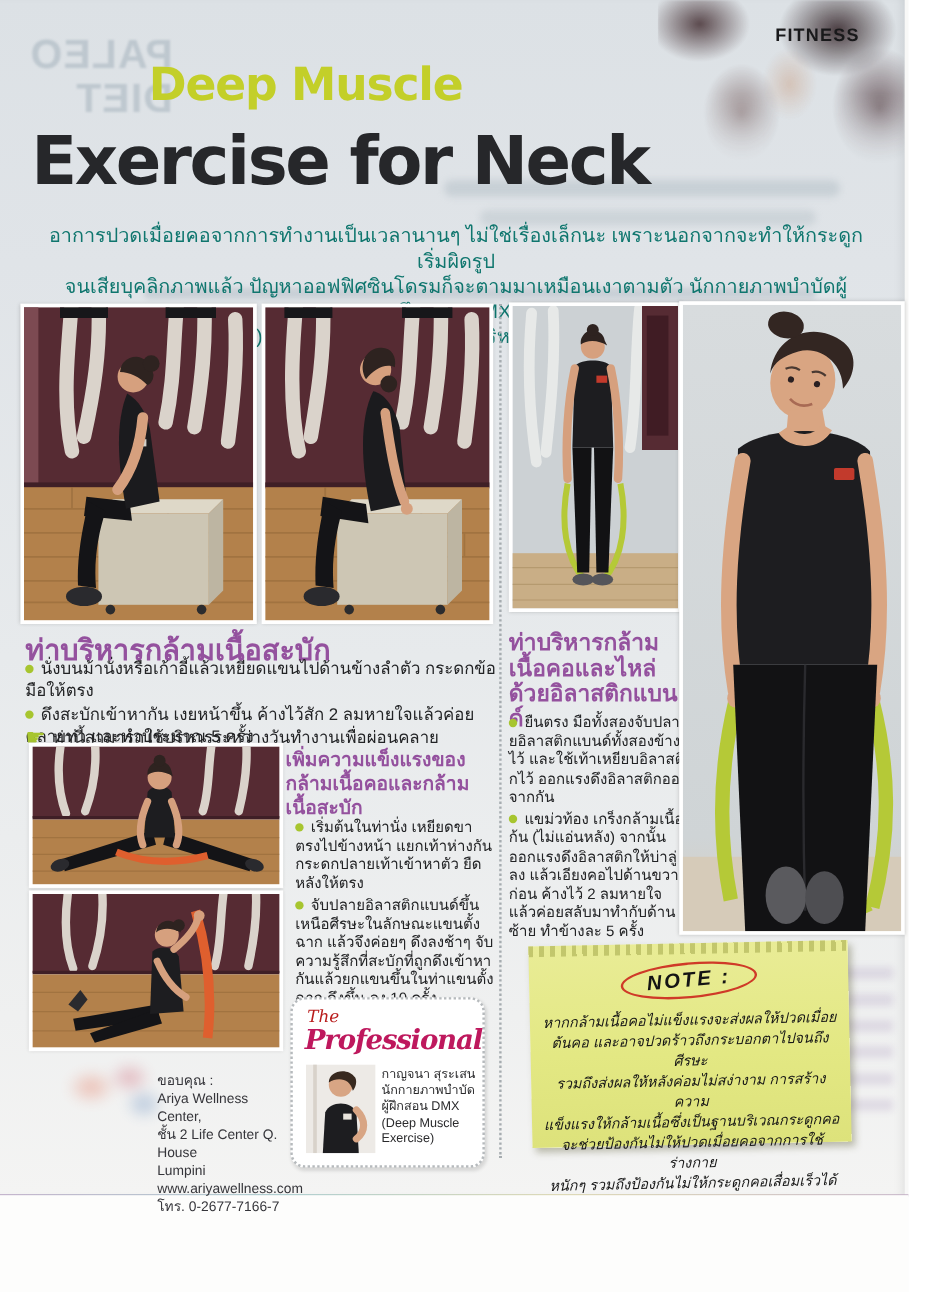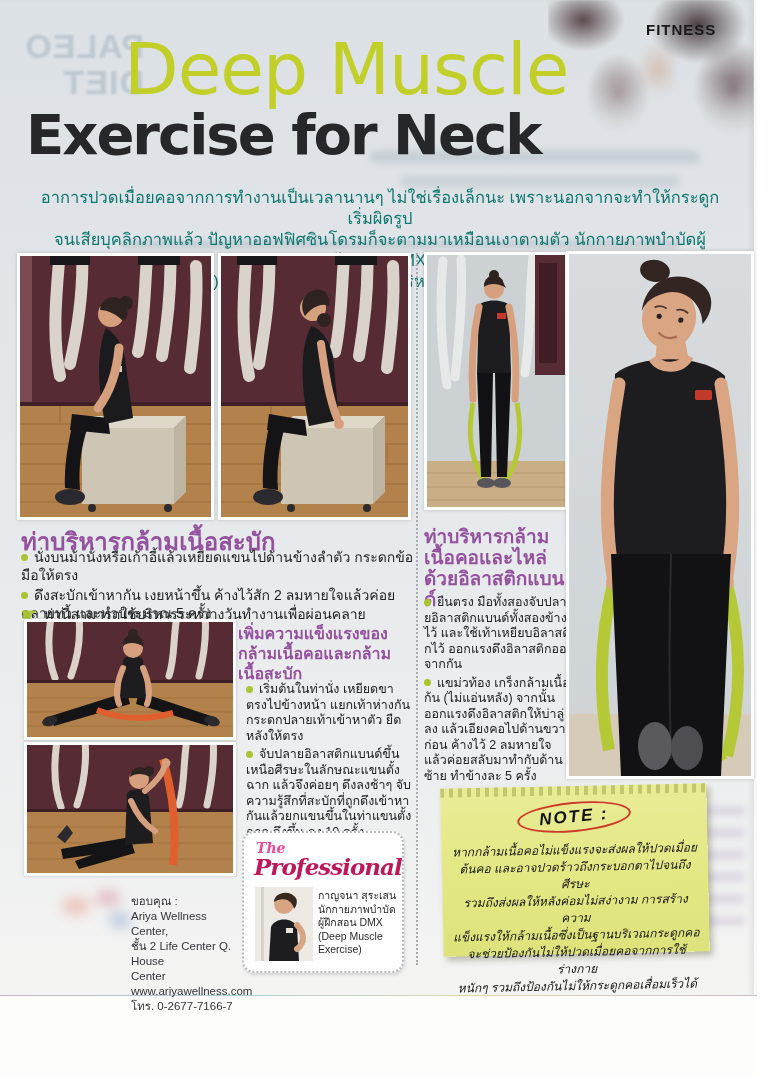--- a/index.html
+++ b/index.html
@@ -34,21 +34,21 @@
   #ghost-blob-bl{left:46px;top:876px;width:100px;height:62px;opacity:.32;filter:blur(5px);
         background:
           radial-gradient(30px 22px at 30px 30px,#e0512f,transparent 70%),
           radial-gradient(26px 20px at 62px 22px,#c23a4f,transparent 70%),
           radial-gradient(24px 20px at 74px 44px,#3a6db0,transparent 70%);}
   #ghost-note-right{left:700px;top:806px;width:44px;height:130px;opacity:.15;filter:blur(3px);
         background:repeating-linear-gradient(180deg,#7a5a9a 0 10px,transparent 10px 22px);}
 
   
   #fitness{left:646px;top:21px;font-weight:700;font-size:15px;letter-spacing:1px;color:#19191b;}
-  #title1{left:124px;top:28px;font-family:"DejaVu Sans",sans-serif;font-weight:400;font-size:71px;
+  #title1{left:124px;top:48px;font-family:"DejaVu Sans",sans-serif;font-weight:700;font-size:38px;
           letter-spacing:-1px;color:#c3cf29;}
   #title2{left:26px;top:102px;font-family:"DejaVu Sans",sans-serif;font-weight:800;font-size:56px;
           letter-spacing:-2px;color:#26272a;}
   #intro{left:34px;top:187px;width:692px;text-align:center;font-size:16.5px;line-height:21px;
          color:#0f766e;font-weight:500;}
 
   
   .photo{background:#fff;padding:3px;box-shadow:0 0 3px rgba(60,60,60,.25);}
   .photo svg{display:block;}
   #dotted-sep{left:416px;top:253px;height:712px;width:0;border-left:2px dotted #a6acb0;}
@@ -77,21 +77,21 @@
   #note-label{position:absolute;left:50%;top:16px;transform:translateX(-50%) rotate(-4deg);
         font-style:italic;font-weight:700;font-size:17px;letter-spacing:2px;color:#141414;
         border:2.5px solid #cf3a28;border-radius:50%;padding:3px 20px;}
   #note-lines{position:absolute;left:8px;top:56px;width:250px;text-align:center;
         font-style:italic;font-size:12px;line-height:17px;color:#161616;}
 
   
   #pro{left:242px;top:831px;width:158px;height:138px;background:#fff;border:2px dotted #b6babd;
        border-radius:12px;box-shadow:1px 2px 3px rgba(0,0,0,.12);}
   #pro-the{position:absolute;left:12px;top:7px;font-family:"DejaVu Serif",serif;font-style:italic;
-       font-weight:700;font-size:14px;color:#ec4899;}
+       font-weight:400;font-size:14px;color:#b91c1c;}
   #pro-title{position:absolute;left:10px;top:20px;font-family:"DejaVu Serif",serif;font-style:italic;
        font-weight:700;font-size:23px;letter-spacing:-1px;color:#be185d;}
   #pro-photo{position:absolute;left:11px;top:54px;}
   #pro-text{position:absolute;left:74px;top:56px;width:80px;font-size:10.5px;line-height:13.5px;color:#2a2a2c;}
 
   
   #credit{left:131px;top:894px;width:112px;font-size:11.5px;line-height:15px;color:#35353a;}
   #footer{left:500px;top:958px;width:220px;text-align:right;white-space:nowrap;}
   #footer .url{font-size:13.5px;color:#8e8e8e;}
   #footer .sep{font-size:13.5px;color:#9a9a9a;margin:0 5px;}
@@ -401,19 +401,19 @@
       <div>ผู้ฝึกสอน DMX</div>
       <div>(Deep Muscle</div>
       <div>Exercise)</div>
     </div>
   </div>
 
   <div class="abs" id="credit">
     <div>ขอบคุณ :</div>
     <div>Ariya Wellness Center,</div>
     <div>ชั้น 2 Life Center Q. House</div>
-    <div>Center</div>
+    <div>Lumpini</div>
     <div>www.ariyawellness.com</div>
     <div>โทร. 0-2677-7166-7</div>
   </div>
 
 
 </div>
 
 </body></html>

